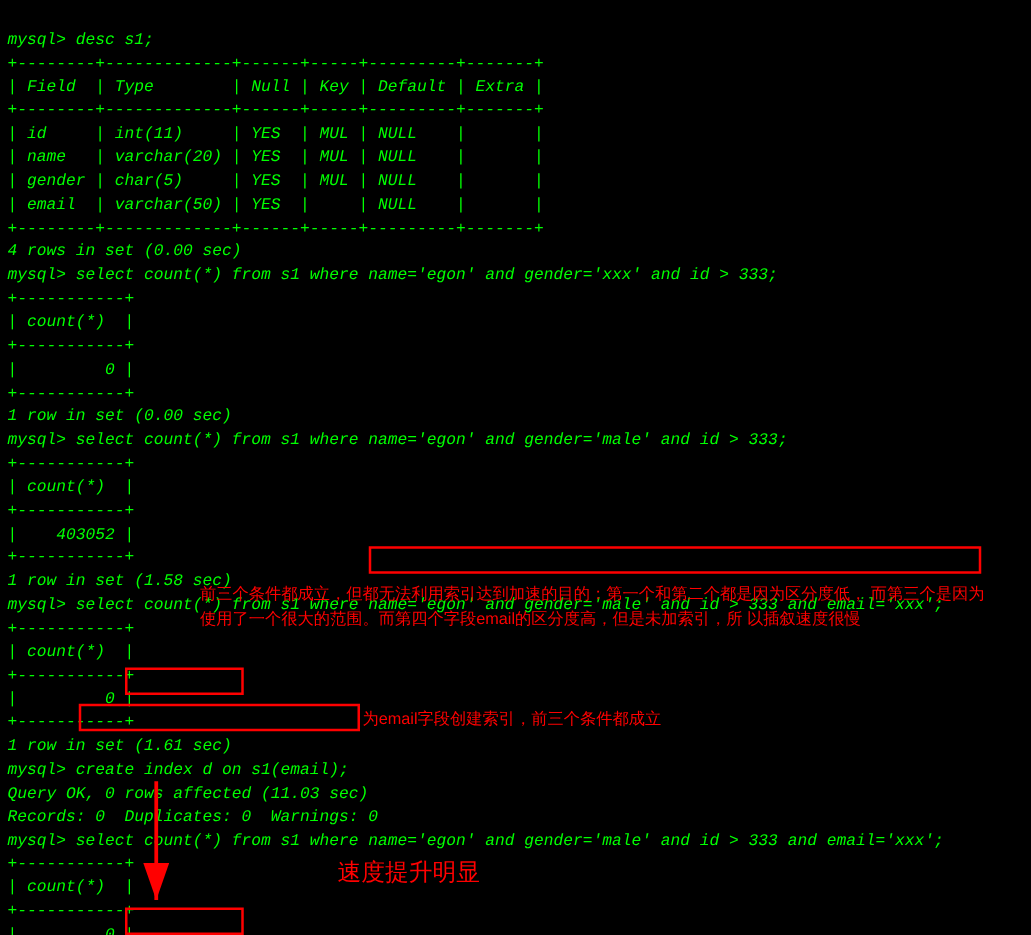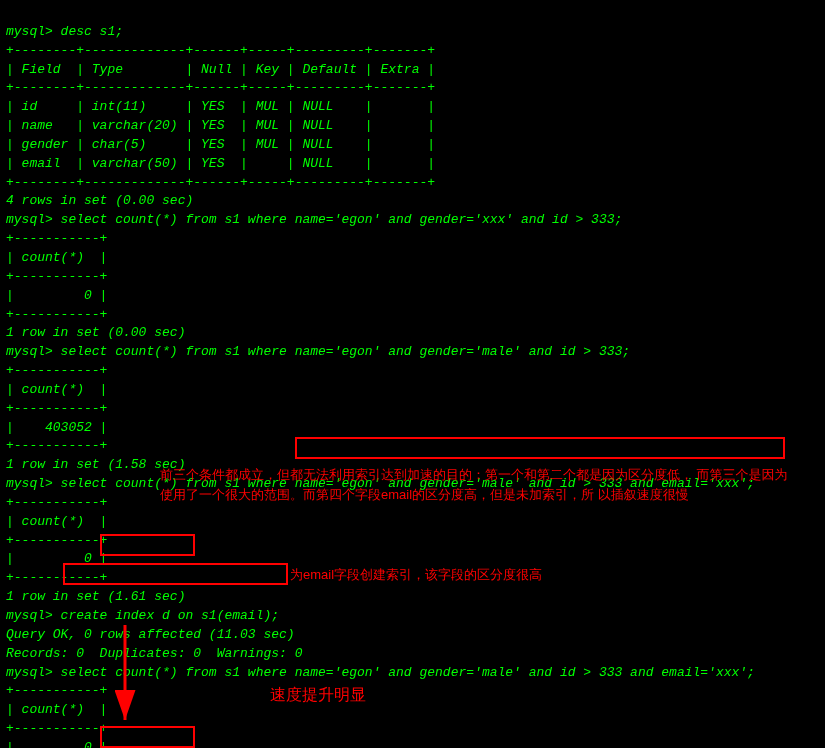--- a/index.html
+++ b/index.html
@@ -31,21 +31,21 @@
     }
     .highlight-box {
       position: absolute;
       border: 2px solid red;
       background: transparent;
     }
     .annotation-speed {
       position: absolute;
       color: #ff0000;
       font-family: 'SimHei', 'Microsoft YaHei', sans-serif;
-      font-size: 16px;
+      font-size: 19px;
     }
     svg.arrow {
       position: absolute;
     }
   </style>
 </head>
 <body>
 
 <div class="terminal">
 <span class="line">mysql&gt; desc s1;</span><span class="line">+--------+-------------+------+-----+---------+-------+</span><span class="line">| Field  | Type        | Null | Key | Default | Extra |</span><span class="line">+--------+-------------+------+-----+---------+-------+</span><span class="line">| id     | int(11)     | YES  | MUL | NULL    |       |</span><span class="line">| name   | varchar(20) | YES  | MUL | NULL    |       |</span><span class="line">| gender | char(5)     | YES  | MUL | NULL    |       |</span><span class="line">| email  | varchar(50) | YES  |     | NULL    |       |</span><span class="line">+--------+-------------+------+-----+---------+-------+</span><span class="line">4 rows in set (0.00 sec)</span><span class="line"></span><span class="line">mysql&gt; select count(*) from s1 where name='egon' and gender='xxx' and id &gt; 333;</span><span class="line">+-----------+</span><span class="line">| count(*)  |</span><span class="line">+-----------+</span><span class="line">|         0 |</span><span class="line">+-----------+</span><span class="line">1 row in set (0.00 sec)</span><span class="line"></span><span class="line">mysql&gt; select count(*) from s1 where name='egon' and gender='male' and id &gt; 333;</span><span class="line">+-----------+</span><span class="line">| count(*)  |</span><span class="line">+-----------+</span><span class="line">|    403052 |</span><span class="line">+-----------+</span><span class="line">1 row in set (1.58 sec)</span><span class="line"></span><span class="line">mysql&gt; select count(*) from s1 where name='egon' and gender='male' and id &gt; 333 and email='xxx';</span><span class="line">+-----------+</span><span class="line">| count(*)  |</span><span class="line">+-----------+</span><span class="line">|         0 |</span><span class="line">+-----------+</span><span class="line">1 row in set (1.61 sec)</span><span class="line"></span><span class="line">mysql&gt; create index d on s1(email);</span><span class="line">Query OK, 0 rows affected (11.03 sec)</span><span class="line">Records: 0  Duplicates: 0  Warnings: 0</span><span class="line"></span><span class="line">mysql&gt; select count(*) from s1 where name='egon' and gender='male' and id &gt; 333 and email='xxx';</span><span class="line">+-----------+</span><span class="line">| count(*)  |</span><span class="line">+-----------+</span><span class="line">|         0 |</span></div>
@@ -55,21 +55,21 @@
 <div class="highlight-box" style="top: 563px; left: 63px; width: 225px; height: 22px;"></div>
 
 <div class="highlight-box" style="top: 534px; left: 100px; width: 95px; height: 22px;"></div>
 
 <div class="highlight-box" style="top: 726px; left: 100px; width: 95px; height: 22px;"></div>
 
 <div class="annotation-text" style="top: 465px; left: 160px; width: 640px;">前三个条件都成立，但都无法利用索引达到加速的目的：第一个和第二个都是因为区分度低，
 而第三个是因为使用了一个很大的范围。而第四个字段email的区分度高，但是未加索引，所
 以插叙速度很慢</div>
 
-<div class="annotation-text" style="top: 565px; left: 290px; width: 500px;">为email字段创建索引，该字段的区分度很高</div>
+<div class="annotation-text" style="top: 565px; left: 290px; width: 500px;">为email字段创建索引，前三个条件都成立</div>
 
 <div class="annotation-speed" style="top: 685px; left: 270px;">速度提升明显</div>
 
 <svg class="arrow" style="top: 620px; left: 105px;" width="40" height="110">
   <defs>
     <marker id="arrowhead" markerWidth="10" markerHeight="7" refX="10" refY="3.5" orient="auto">
       <polygon points="0 0, 10 3.5, 0 7" fill="red"></polygon>
     </marker>
   </defs>
   <line x1="20" y1="5" x2="20" y2="100" stroke="red" stroke-width="3" marker-end="url(#arrowhead)"></line>

